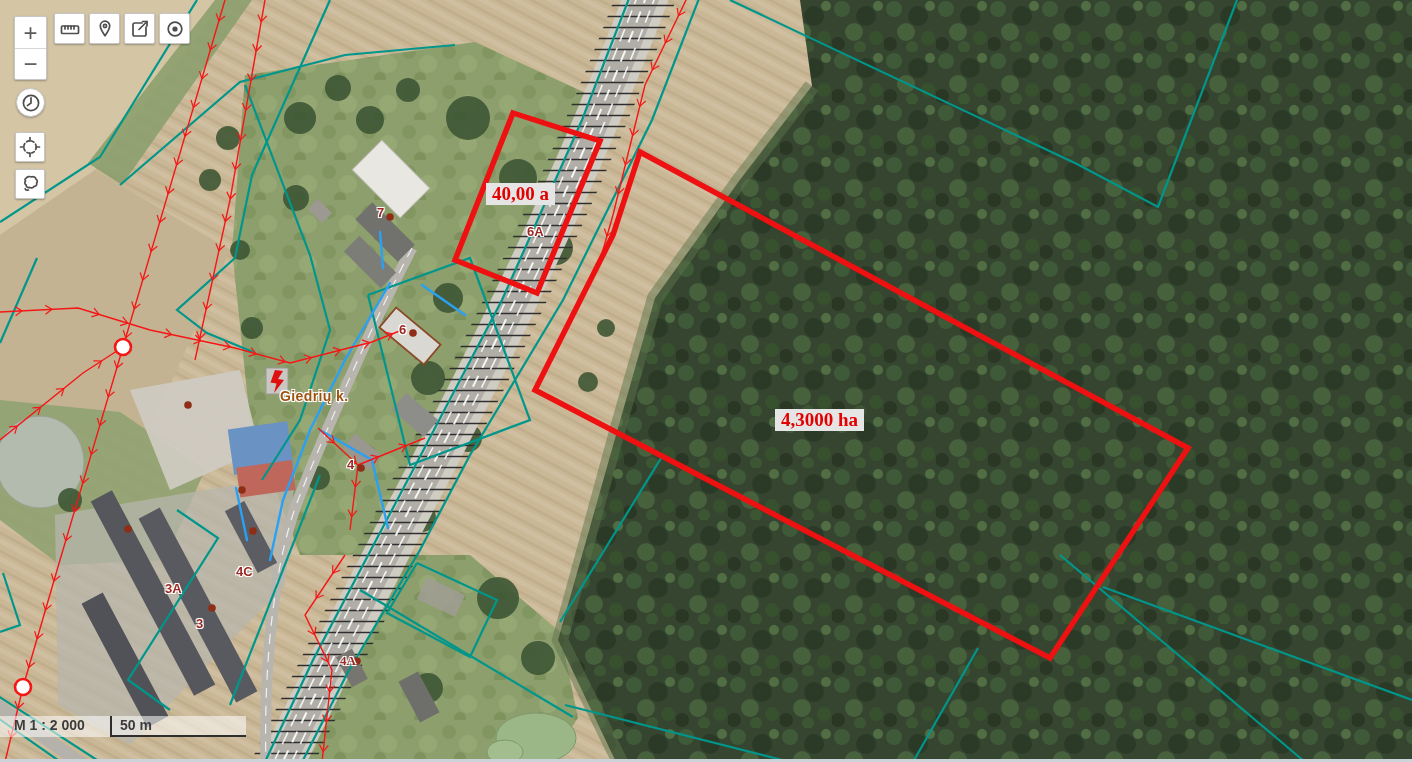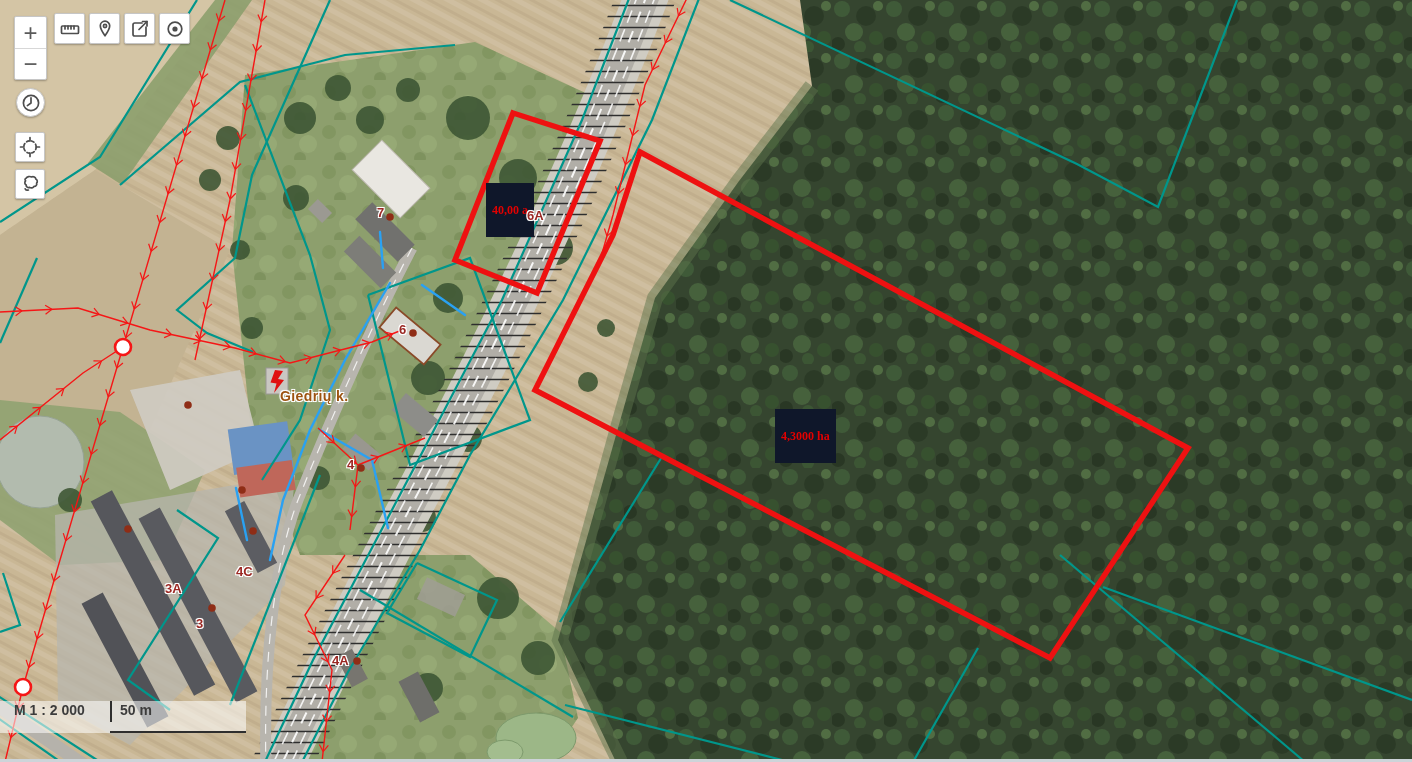--- a/index.html
+++ b/index.html
@@ -14,42 +14,42 @@
   
   .teal-line{fill:none;stroke:var(--cadastral-line);stroke-width:2.2;}
   .water-line{fill:none;stroke:var(--water-line);stroke-width:2.4;stroke-linecap:round;}
   .power-line{fill:none;stroke:var(--power-line);stroke-width:1.4;}
   .power-tick{stroke:var(--power-line);stroke-width:1.2;fill:none;}
   .parcel{fill:none;stroke:var(--parcel-boundary);stroke-width:5.5;stroke-linejoin:miter;}
   .node{fill:#ffffff;stroke:var(--power-line);stroke-width:2.6;}
   .addr-dot{fill:var(--address-point);}
   
   #labels{position:absolute;left:0;top:0;width:100%;height:100%;pointer-events:none;}
-  .area-label{position:absolute;background:#0f172a;color:var(--parcel-label-text);
-    font-family:"Liberation Serif",serif;font-weight:bold;font-size:12px;line-height:20px;
-    padding:17px 6px;white-space:nowrap;}
+  .area-label{position:absolute;background:#e5e5e5;color:var(--parcel-label-text);
+    font-family:"Liberation Serif",serif;font-weight:bold;font-size:19px;line-height:20px;
+    padding:1px 6px;white-space:nowrap;}
   .addr-label{position:absolute;color:var(--address-text);font-weight:bold;font-size:13px;
     white-space:nowrap;
     text-shadow:-1px -1px 0 #fff,1px -1px 0 #fff,-1px 1px 0 #fff,1px 1px 0 #fff,0 0 2px #fff;}
   .place-label{position:absolute;color:var(--place-text);font-weight:bold;font-size:14px;
     letter-spacing:.4px;white-space:nowrap;
     text-shadow:-1px -1px 0 #fff,1px -1px 0 #fff,-1px 1px 0 #fff,1px 1px 0 #fff,0 0 3px #fff;}
   
   .map-btn{position:absolute;width:31px;height:31px;background:#fff;border:1px solid #c6c6c6;
     border-radius:2px;box-shadow:0 1px 2px rgba(0,0,0,.28);display:flex;align-items:center;
     justify-content:center;box-sizing:border-box;cursor:pointer;}
   .map-btn svg{stroke:#4d4d4d;fill:none;stroke-width:1.7;stroke-linecap:round;stroke-linejoin:round;}
   #zoom-box{position:absolute;left:14px;top:16px;width:33px;background:#fff;border:1px solid #c6c6c6;
     border-radius:2px;box-shadow:0 1px 2px rgba(0,0,0,.28);box-sizing:border-box;}
   .zoom-btn{width:100%;height:31px;display:flex;align-items:center;justify-content:center;
     font-size:24px;color:#5a5a5a;cursor:pointer;box-sizing:border-box;}
   .zoom-btn.minus{border-top:1px solid #d7d7d7;}
   #clock-btn{border-radius:50%;width:29px;height:29px;}
   
-  #scalebar{position:absolute;left:0;top:701px;width:246px;height:32px;
+  #scalebar{position:absolute;left:0;top:716px;width:246px;height:21px;
     background:rgba(255,255,255,.55);}
   #scale-text{position:absolute;left:14px;top:1px;font-size:14px;font-weight:bold;
     color:var(--scale-text);}
   #scale-divider{position:absolute;left:110px;top:0;width:2px;height:21px;background:#2e2e2e;}
   #scale-label{position:absolute;left:120px;top:1px;font-size:14px;font-weight:bold;
     color:var(--scale-text);}
   #scale-baseline{position:absolute;left:110px;right:0;bottom:0;height:2px;background:#2e2e2e;}
   #bottom-strip{position:absolute;left:0;bottom:0;width:100%;height:3px;background:#cdd4d9;}
 </style>
 </head>
@@ -388,28 +388,28 @@
         <circle cx="212" cy="608" r="3.8" class="addr-dot"></circle>
         <circle cx="357" cy="661" r="3.8" class="addr-dot"></circle>
         <circle cx="188" cy="405" r="3.8" class="addr-dot"></circle>
         <circle cx="242" cy="490" r="3.8" class="addr-dot"></circle>
       </g>
   </svg>
 
   <div id="labels">
       <div class="area-label" style="left: 486px; top: 183px;">40,00 a</div>
       <div class="area-label" style="left: 775px; top: 385px; margin-top: 24px;">4,3000 ha</div>
-      <div class="addr-label" style="left: 527px; top: 208px;">6A</div>
+      <div class="addr-label" style="left: 527px; top: 224px;">6A</div>
       <div class="addr-label" style="left: 399px; top: 322px;">6</div>
       <div class="addr-label" style="left: 377px; top: 205px;">7</div>
       <div class="addr-label" style="left: 347px; top: 457px;">4</div>
       <div class="addr-label" style="left: 236px; top: 520px; margin-top: 44px;">4C</div>
       <div class="addr-label" style="left: 145px; top: 581px; margin-left: 20px;">3A</div>
       <div class="addr-label" style="left: 196px; top: 616px;">3</div>
-      <div class="addr-label" style="left: 332px; top: 653px;">4A</div>
+      <div class="addr-label" style="left: 340px; top: 653px; font-family: Liberation Serif, serif;">4A</div>
       <div class="place-label" style="left: 280px; top: 388px;">Giedrių k.</div>
     </div>
 
   <div id="zoom-box">
     <div class="zoom-btn">+</div>
     <div class="zoom-btn minus">−</div>
   </div>
 
   <div class="map-btn" style="left:54px;top:13px;">
     <svg width="24" height="24" viewBox="0 0 24 24">

